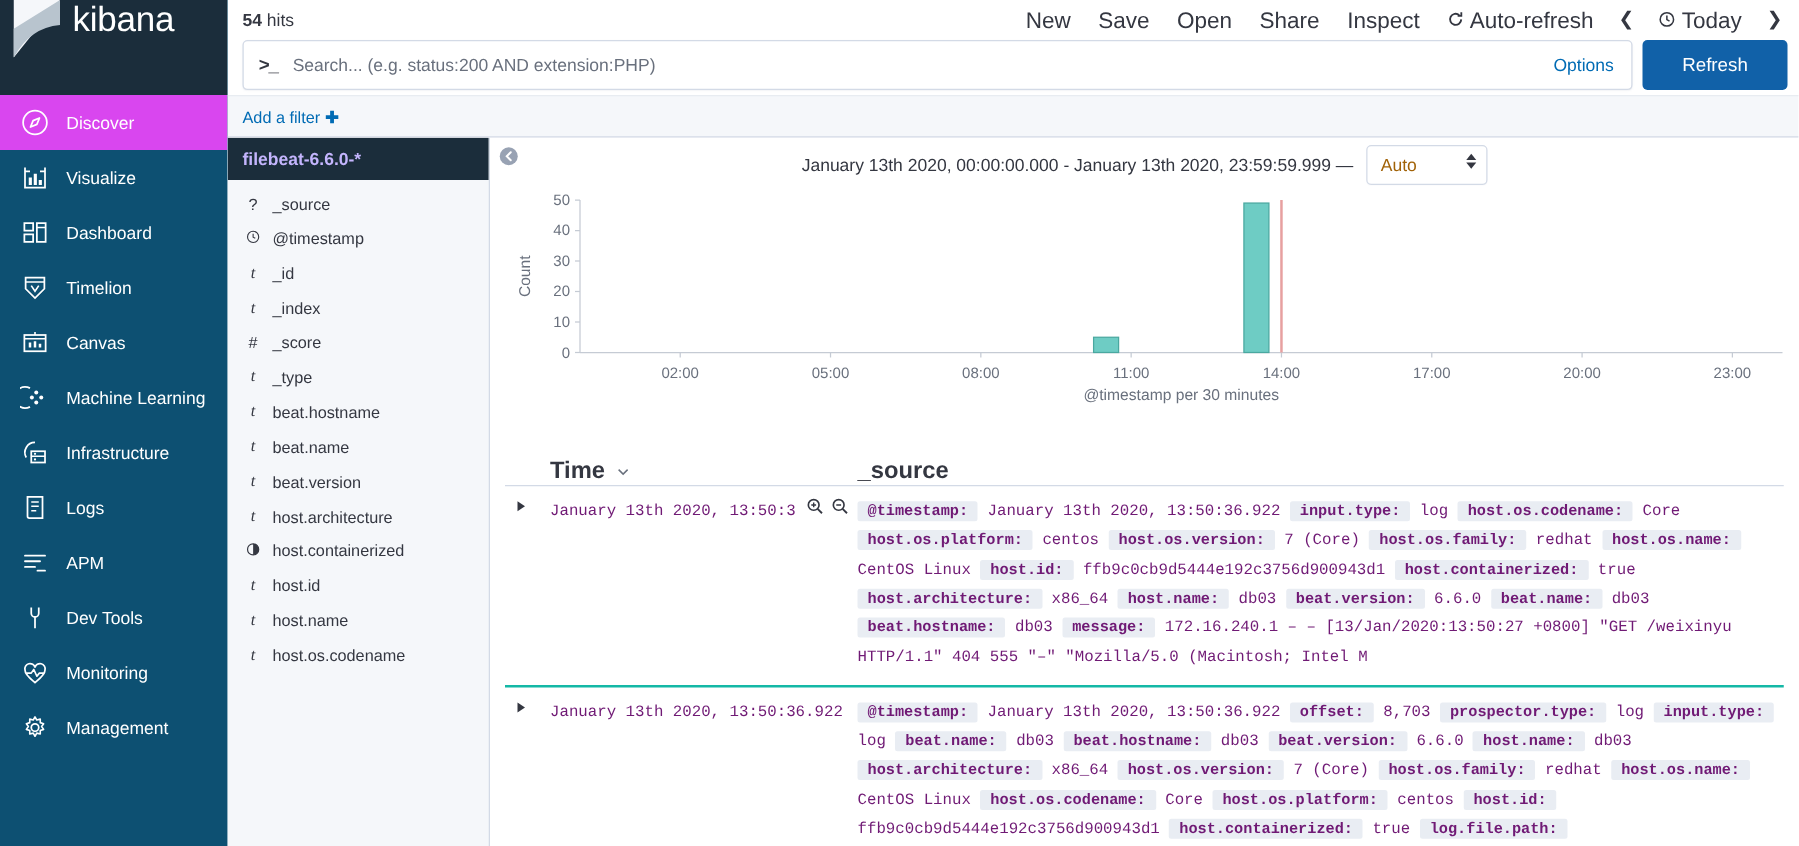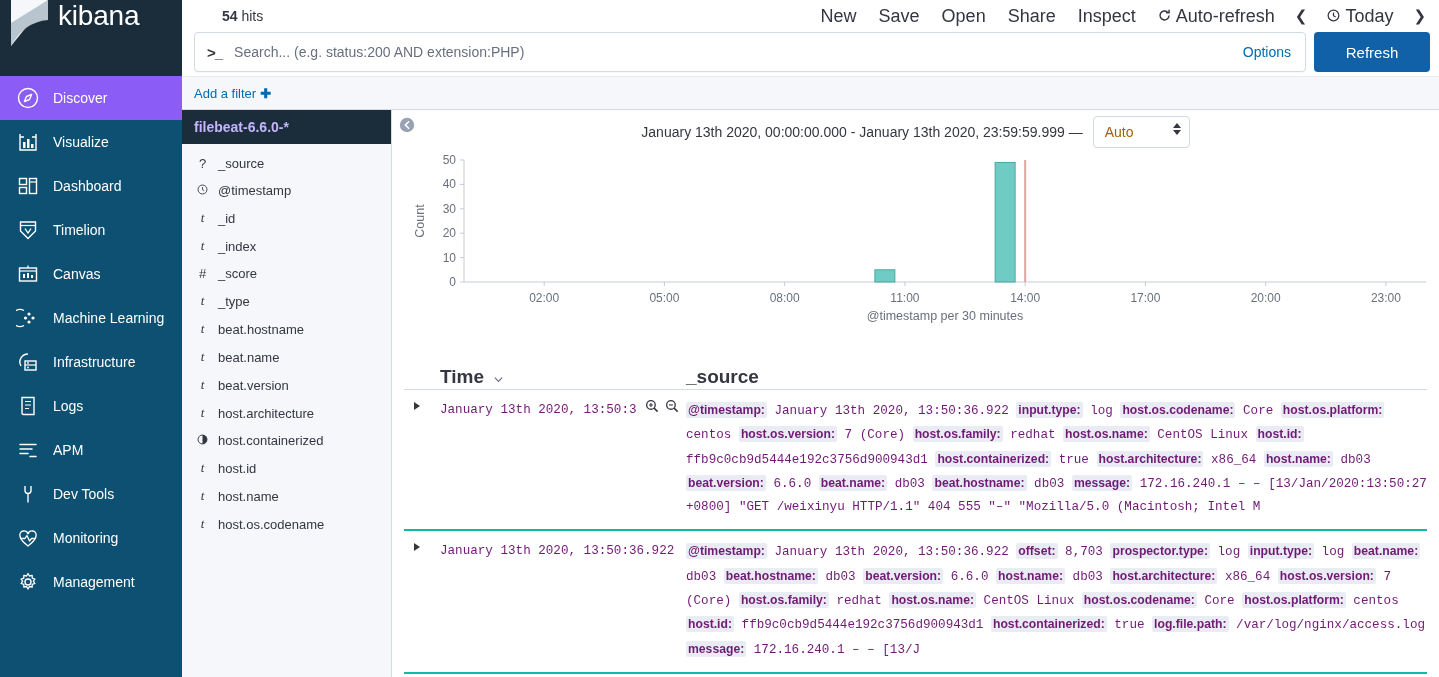--- a/index.html
+++ b/index.html
@@ -32,34 +32,33 @@
     color: #fff; font-size: 28px; letter-spacing: -0.2px;
     font-weight: 400;
   }
   .nav-item {
     height: 44px; min-height: 44px;
     display: flex; align-items: center; gap: 13px;
     padding-left: 16px;
     color: #fff; font-size: 14px;
     cursor: pointer;
   }
-  .nav-item.active { background: #8b5cf6; }
+  .nav-item.active { background: #d946ef; }
   .nav-ico { width: 24px; height: 24px; flex: none; display: block; }
   .nav-ico svg { display: block; }
 
   
   .right { flex: 1; display: flex; flex-direction: column; height: 677px; overflow: hidden; }
 
   
   .topbar {
     height: 28px; min-height: 28px;
     display: flex; align-items: center;
     padding: 4px 0 0 12px;
     font-size: 14px;
-    margin-left: 28px;
   }
   .hits { font-size: 14px; }
   .hits b { font-weight: 700; }
   .topbar-spacer { flex: 1; }
   .topmenu { display: flex; align-items: center; gap: 0px; padding-right: 4px; }
   .topmenu a {
     color: #343741; text-decoration: none; font-size: 18px;
     padding: 0 11px; line-height: 28px; cursor: pointer; white-space: nowrap;
   }
   .topmenu a.icoitem { display: flex; align-items: center; gap: 5px; }
@@ -204,22 +203,22 @@
     border-left: 6px solid #343741;
     cursor: pointer;
   }
   .timetext { display: inline-block; }
   .zoomicons { display: inline-flex; gap: 6px; vertical-align: top; margin-left: 1px;}
   .zoomicons span { cursor: pointer; display: flex; }
   .td-src { padding-left: 6px !important; }
   .kv { }
   .k {
     background: #e9edf3; border-radius: 2px;
-    padding: 1px 2px; font-weight: 700; font-size: 12.2px;
-    font-family: Liberation Sans, sans-serif;
+    padding: 1px 8px; font-weight: 700; font-size: 12.2px;
+    font-family: Liberation Mono, monospace;
   }
   .v { }
 </style>
 </head>
 <body>
 
 <div class="app">
 
   <div class="nav">
     <div class="nav-logo">

